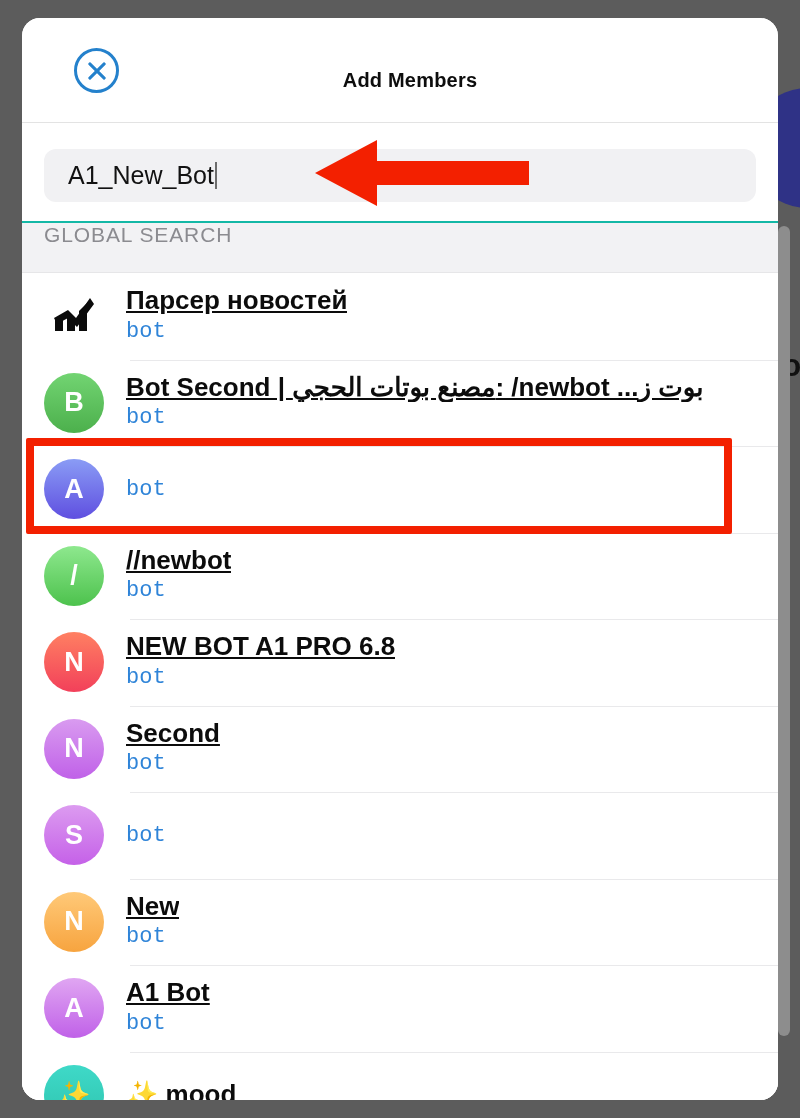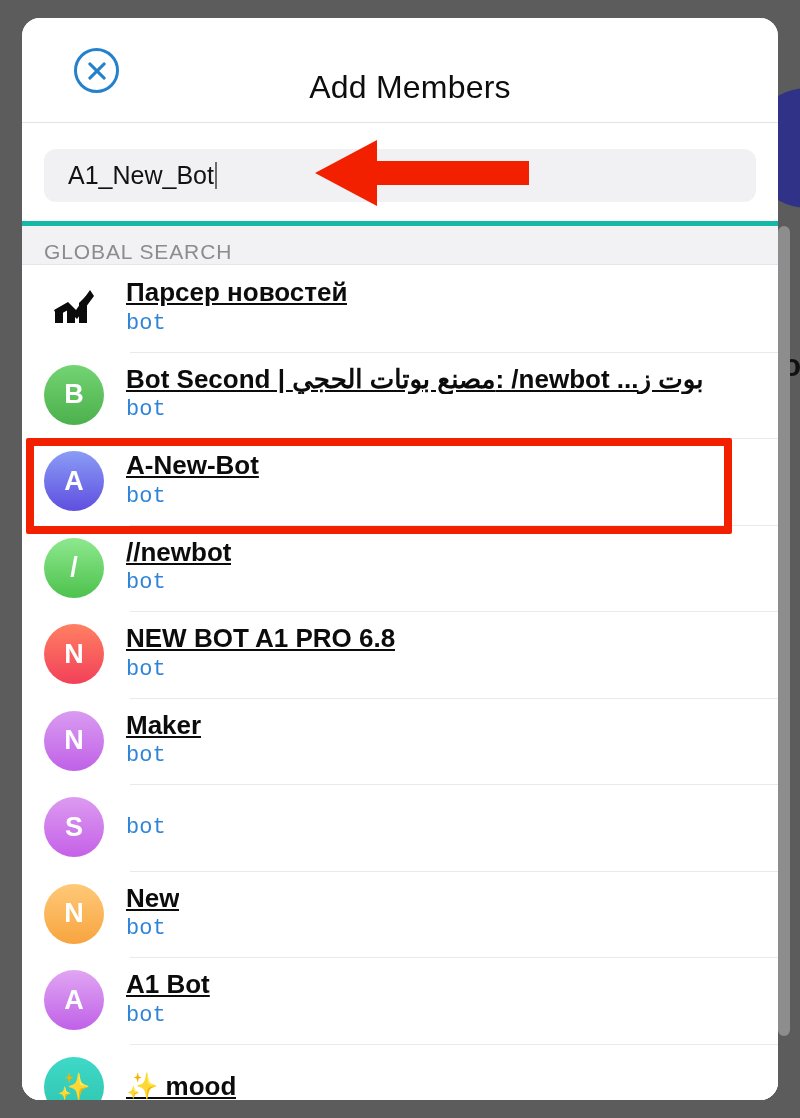--- a/index.html
+++ b/index.html
@@ -61,22 +61,22 @@
     width: 23px; height: 3px;
     background: #2481cc;
     border-radius: 1px;
   }
   .close-btn::before { transform: translate(-50%,-50%) rotate(45deg); }
   .close-btn::after  { transform: translate(-50%,-50%) rotate(-45deg); }
   .modal-title {
     position: absolute;
     left: 0; right: 0; top: 51px;
     text-align: center;
-    font-size: 32px;
-    font-weight: 400;
+    font-size: 20px;
+    font-weight: 700;
     color: #0d0d0d;
     letter-spacing: 0.2px;
     margin-left: 20px;
   }
 
   
   .search-wrap {
     position: relative;
     height: 98px;
     background: #fff;
@@ -99,26 +99,26 @@
   .caret {
     display: inline-block;
     width: 2px; height: 27px;
     background: #6d6d6d;
     vertical-align: -5px;
     margin-left: 1px;
   }
 
   
   .section-header {
-    height: 44px;
+    height: 52px;
     background: #f2f2f4;
     display: flex;
-    align-items: flex-end;
+    align-items: flex-start;
     padding-left: 22px;
-    border-top: 5px solid #14b8a6;
+    border-top: 2px solid #14b8a6;
     border-bottom: 1px solid #e6e6e8;
   }
   .section-header span {
     font-size: 21px;
     color: #8b8b90;
     letter-spacing: 0.9px;
   }
 
   
   .list { position: relative; background: #fff; }
@@ -249,42 +249,41 @@
         <div class="row">
           <div class="avatar" style="background: linear-gradient(rgb(114, 212, 114), rgb(76, 176, 76));">B</div>
           <div class="row-texts">
             <div class="row-title">Bot Second | مصنع بوتات الحجي: /newbot ...بوت ز</div>
             <div class="row-sub">bot</div>
           </div>
         </div>
         <div class="row">
           <div class="avatar" style="background: linear-gradient(rgb(138, 156, 245), rgb(95, 79, 224));">A</div>
           <div class="row-texts">
-            <div class="row-title">A-New-Bot</div>
             <div class="row-sub">bot</div>
           </div>
         </div>
         <div class="row">
           <div class="avatar" style="background: linear-gradient(rgb(142, 232, 142), rgb(77, 194, 77));">/</div>
           <div class="row-texts">
             <div class="row-title">//newbot</div>
             <div class="row-sub">bot</div>
           </div>
         </div>
         <div class="row">
           <div class="avatar" style="background: linear-gradient(rgb(255, 128, 98), rgb(242, 64, 90));">N</div>
           <div class="row-texts">
             <div class="row-title">NEW BOT A1 PRO 6.8</div>
             <div class="row-sub">bot</div>
           </div>
         </div>
         <div class="row">
           <div class="avatar" style="background: linear-gradient(rgb(217, 155, 240), rgb(192, 97, 232));">N</div>
           <div class="row-texts">
-            <div class="row-title">Maker</div>
+            <div class="row-title">Second</div>
             <div class="row-sub">bot</div>
           </div>
         </div>
         <div class="row">
           <div class="avatar" style="background: linear-gradient(rgb(220, 155, 240), rgb(197, 97, 232));">S</div>
           <div class="row-texts">
             <div class="row-sub">bot</div>
           </div>
         </div>
         <div class="row">

